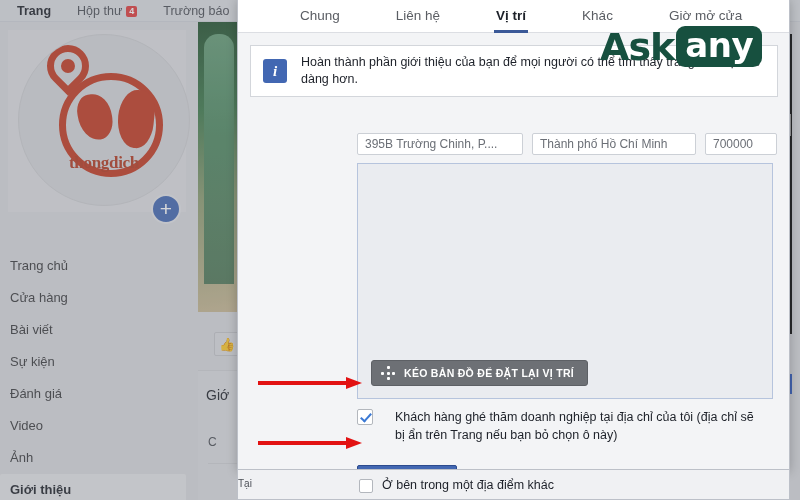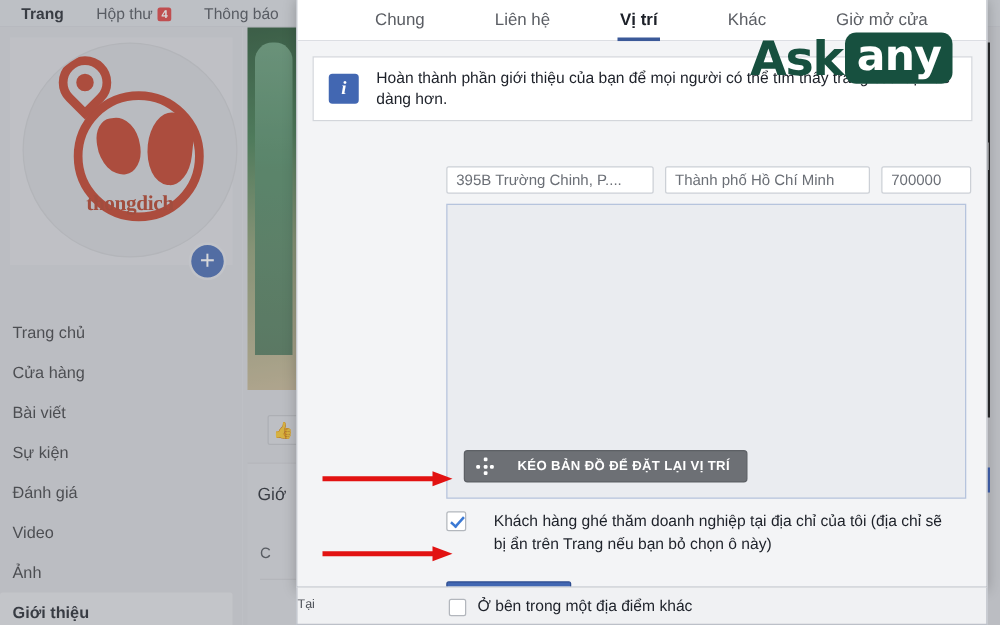--- a/index.html
+++ b/index.html
@@ -327,21 +327,20 @@
     background: #6d7075;
     color: #ffffff;
     border: 1px solid #5d6065;
     border-radius: 3px;
     font-size: 10.5px;
     font-weight: bold;
     letter-spacing: .3px;
     display: flex;
     align-items: center;
     padding: 0 13px 0 9px;
-    gap: 10px;
   }
   .map-drag-btn .move-ico {
     width: 14px; height: 14px;
     margin-right: 9px;
     position: relative;
   }
   .map-drag-btn .move-ico span {
     position: absolute;
     width: 3px; height: 3px;
     background: #fff;
@@ -487,21 +486,21 @@
 
     <div class="fb-topbar"></div>
     <div class="fb-topnav">
       <div class="nav-item active">
         <span>Trang</span>
       </div>
       <div class="nav-item">
         <span>Hộp thư</span><span class="badge">4</span>
       </div>
       <div class="nav-item">
-        <span>Thông báo</span>
+        <span>Trường báo</span>
       </div>
     </div>
 
     <div class="fb-leftcol">
       <div class="profile-card">
         <div class="logo-circle">
           <div class="globe"></div>
           <div class="pin">
             <div class="pin-dot"></div>
           </div>

